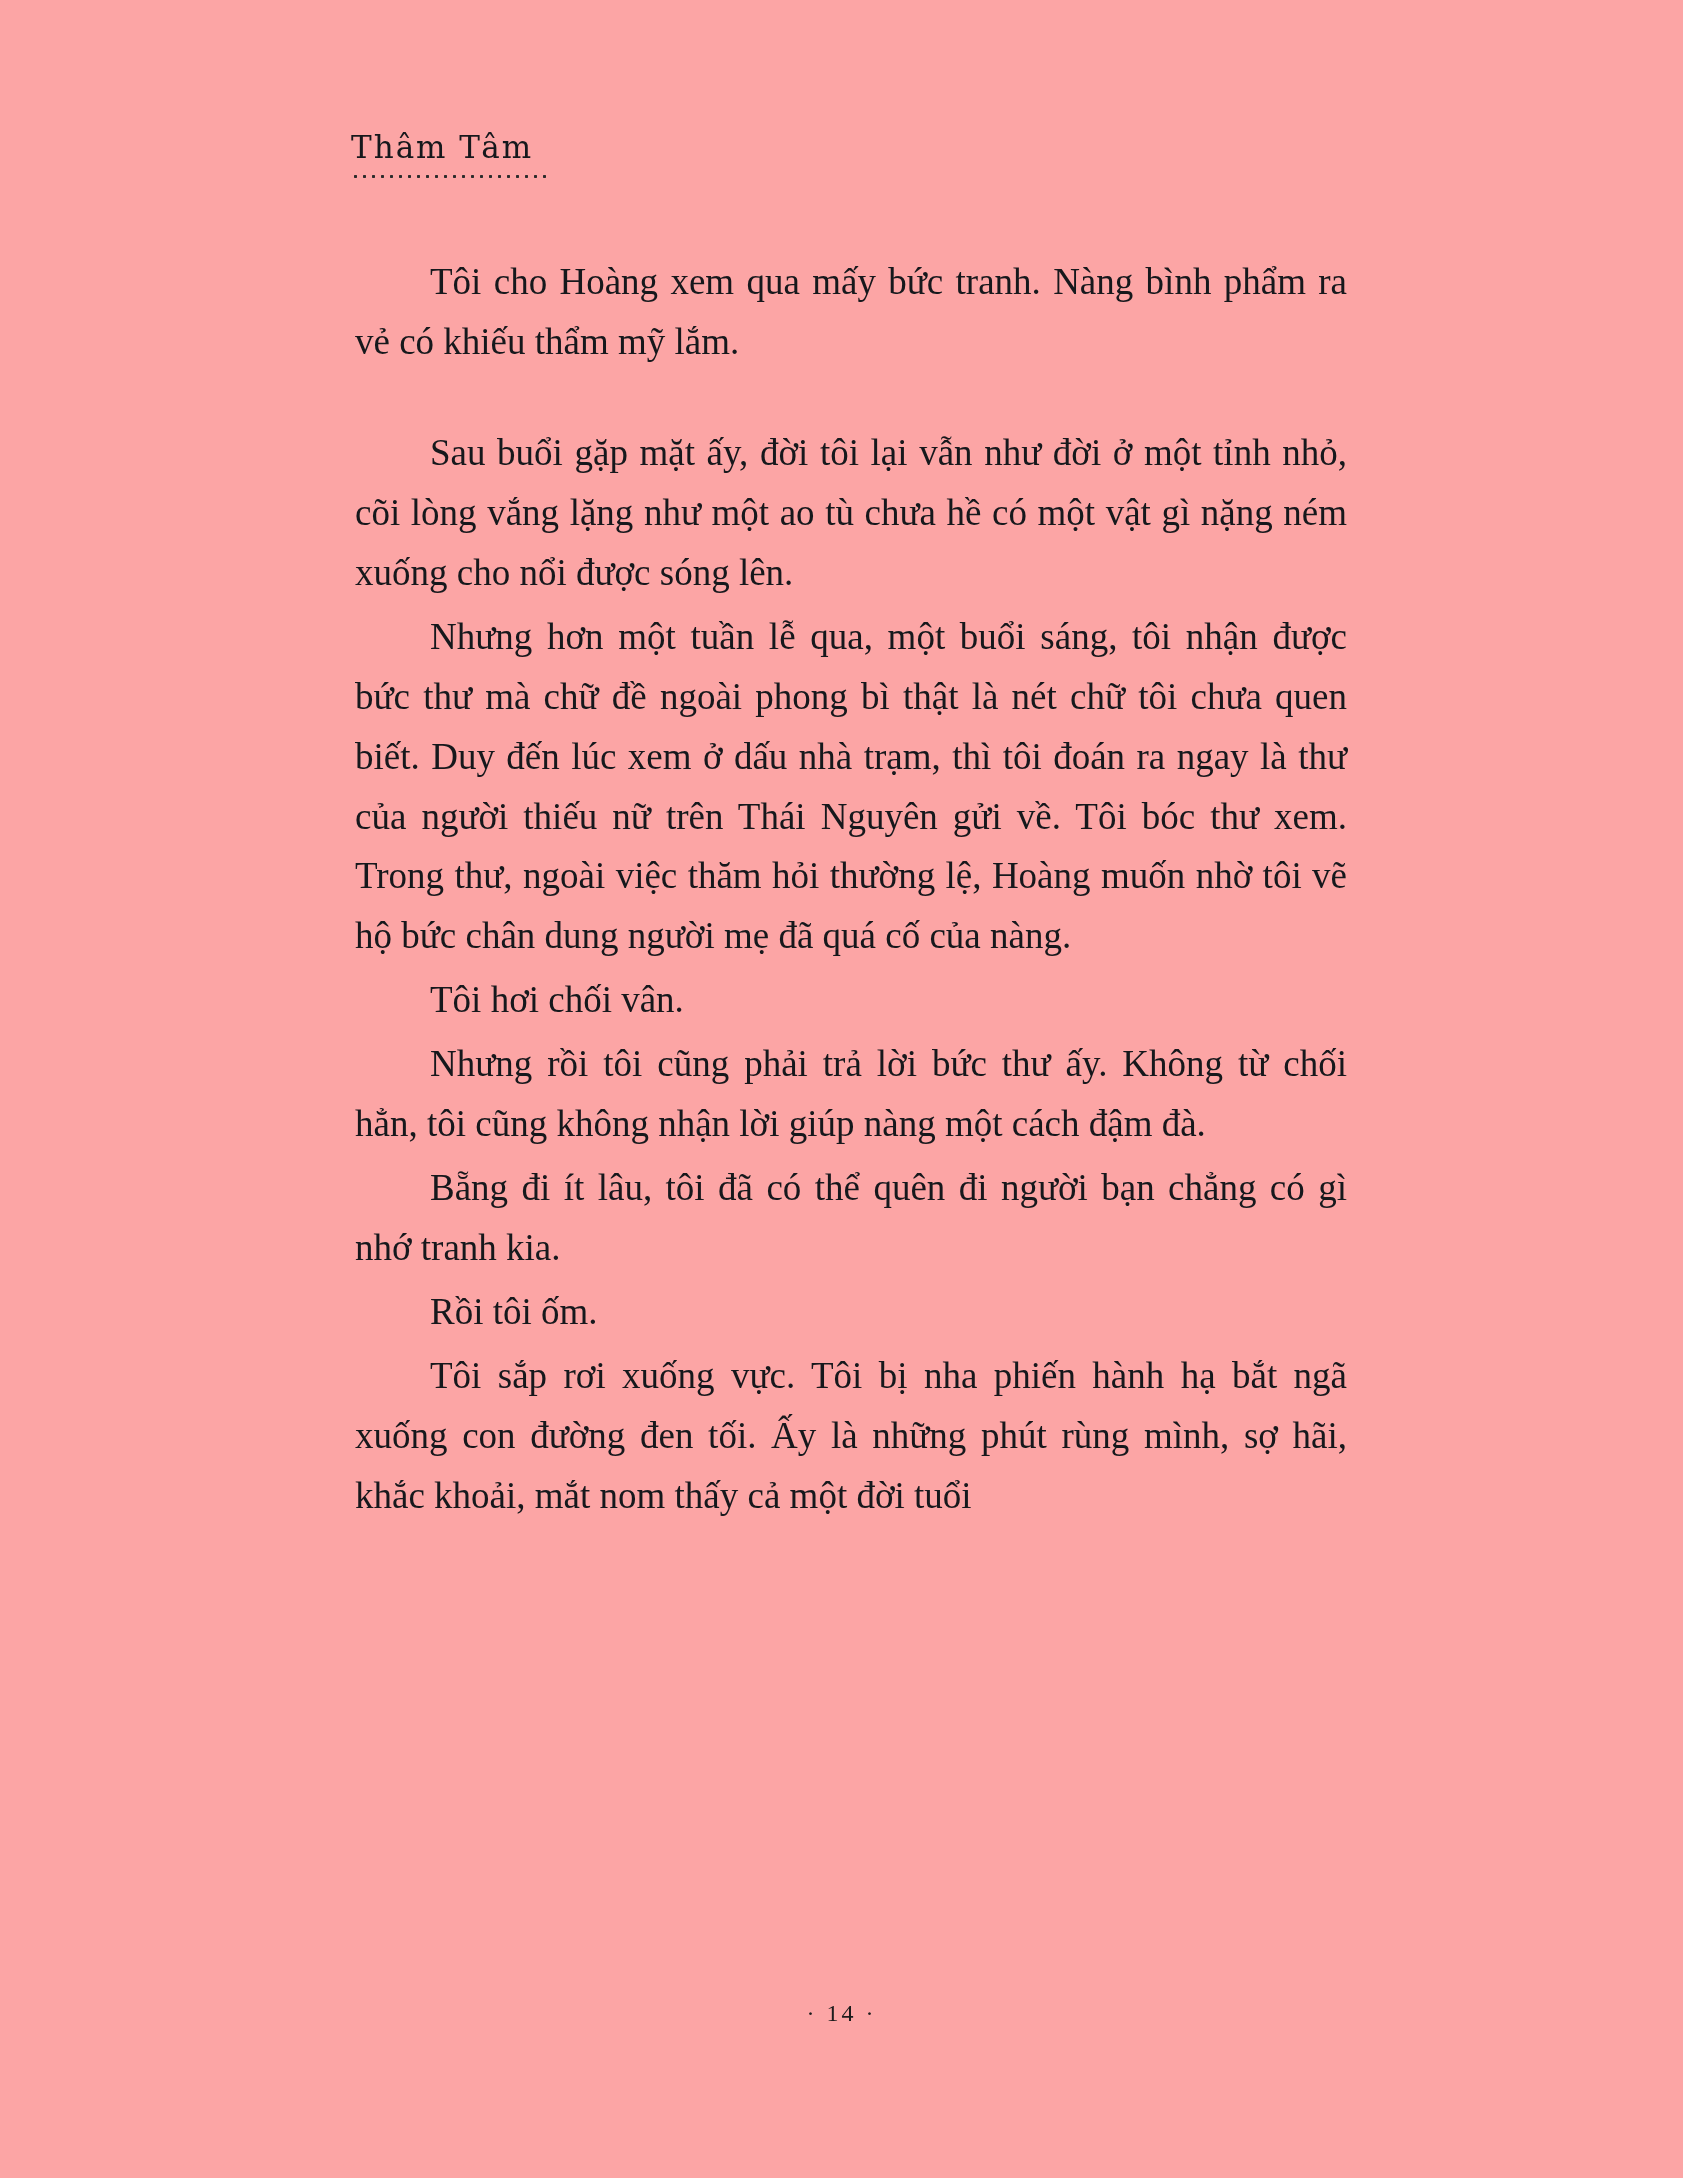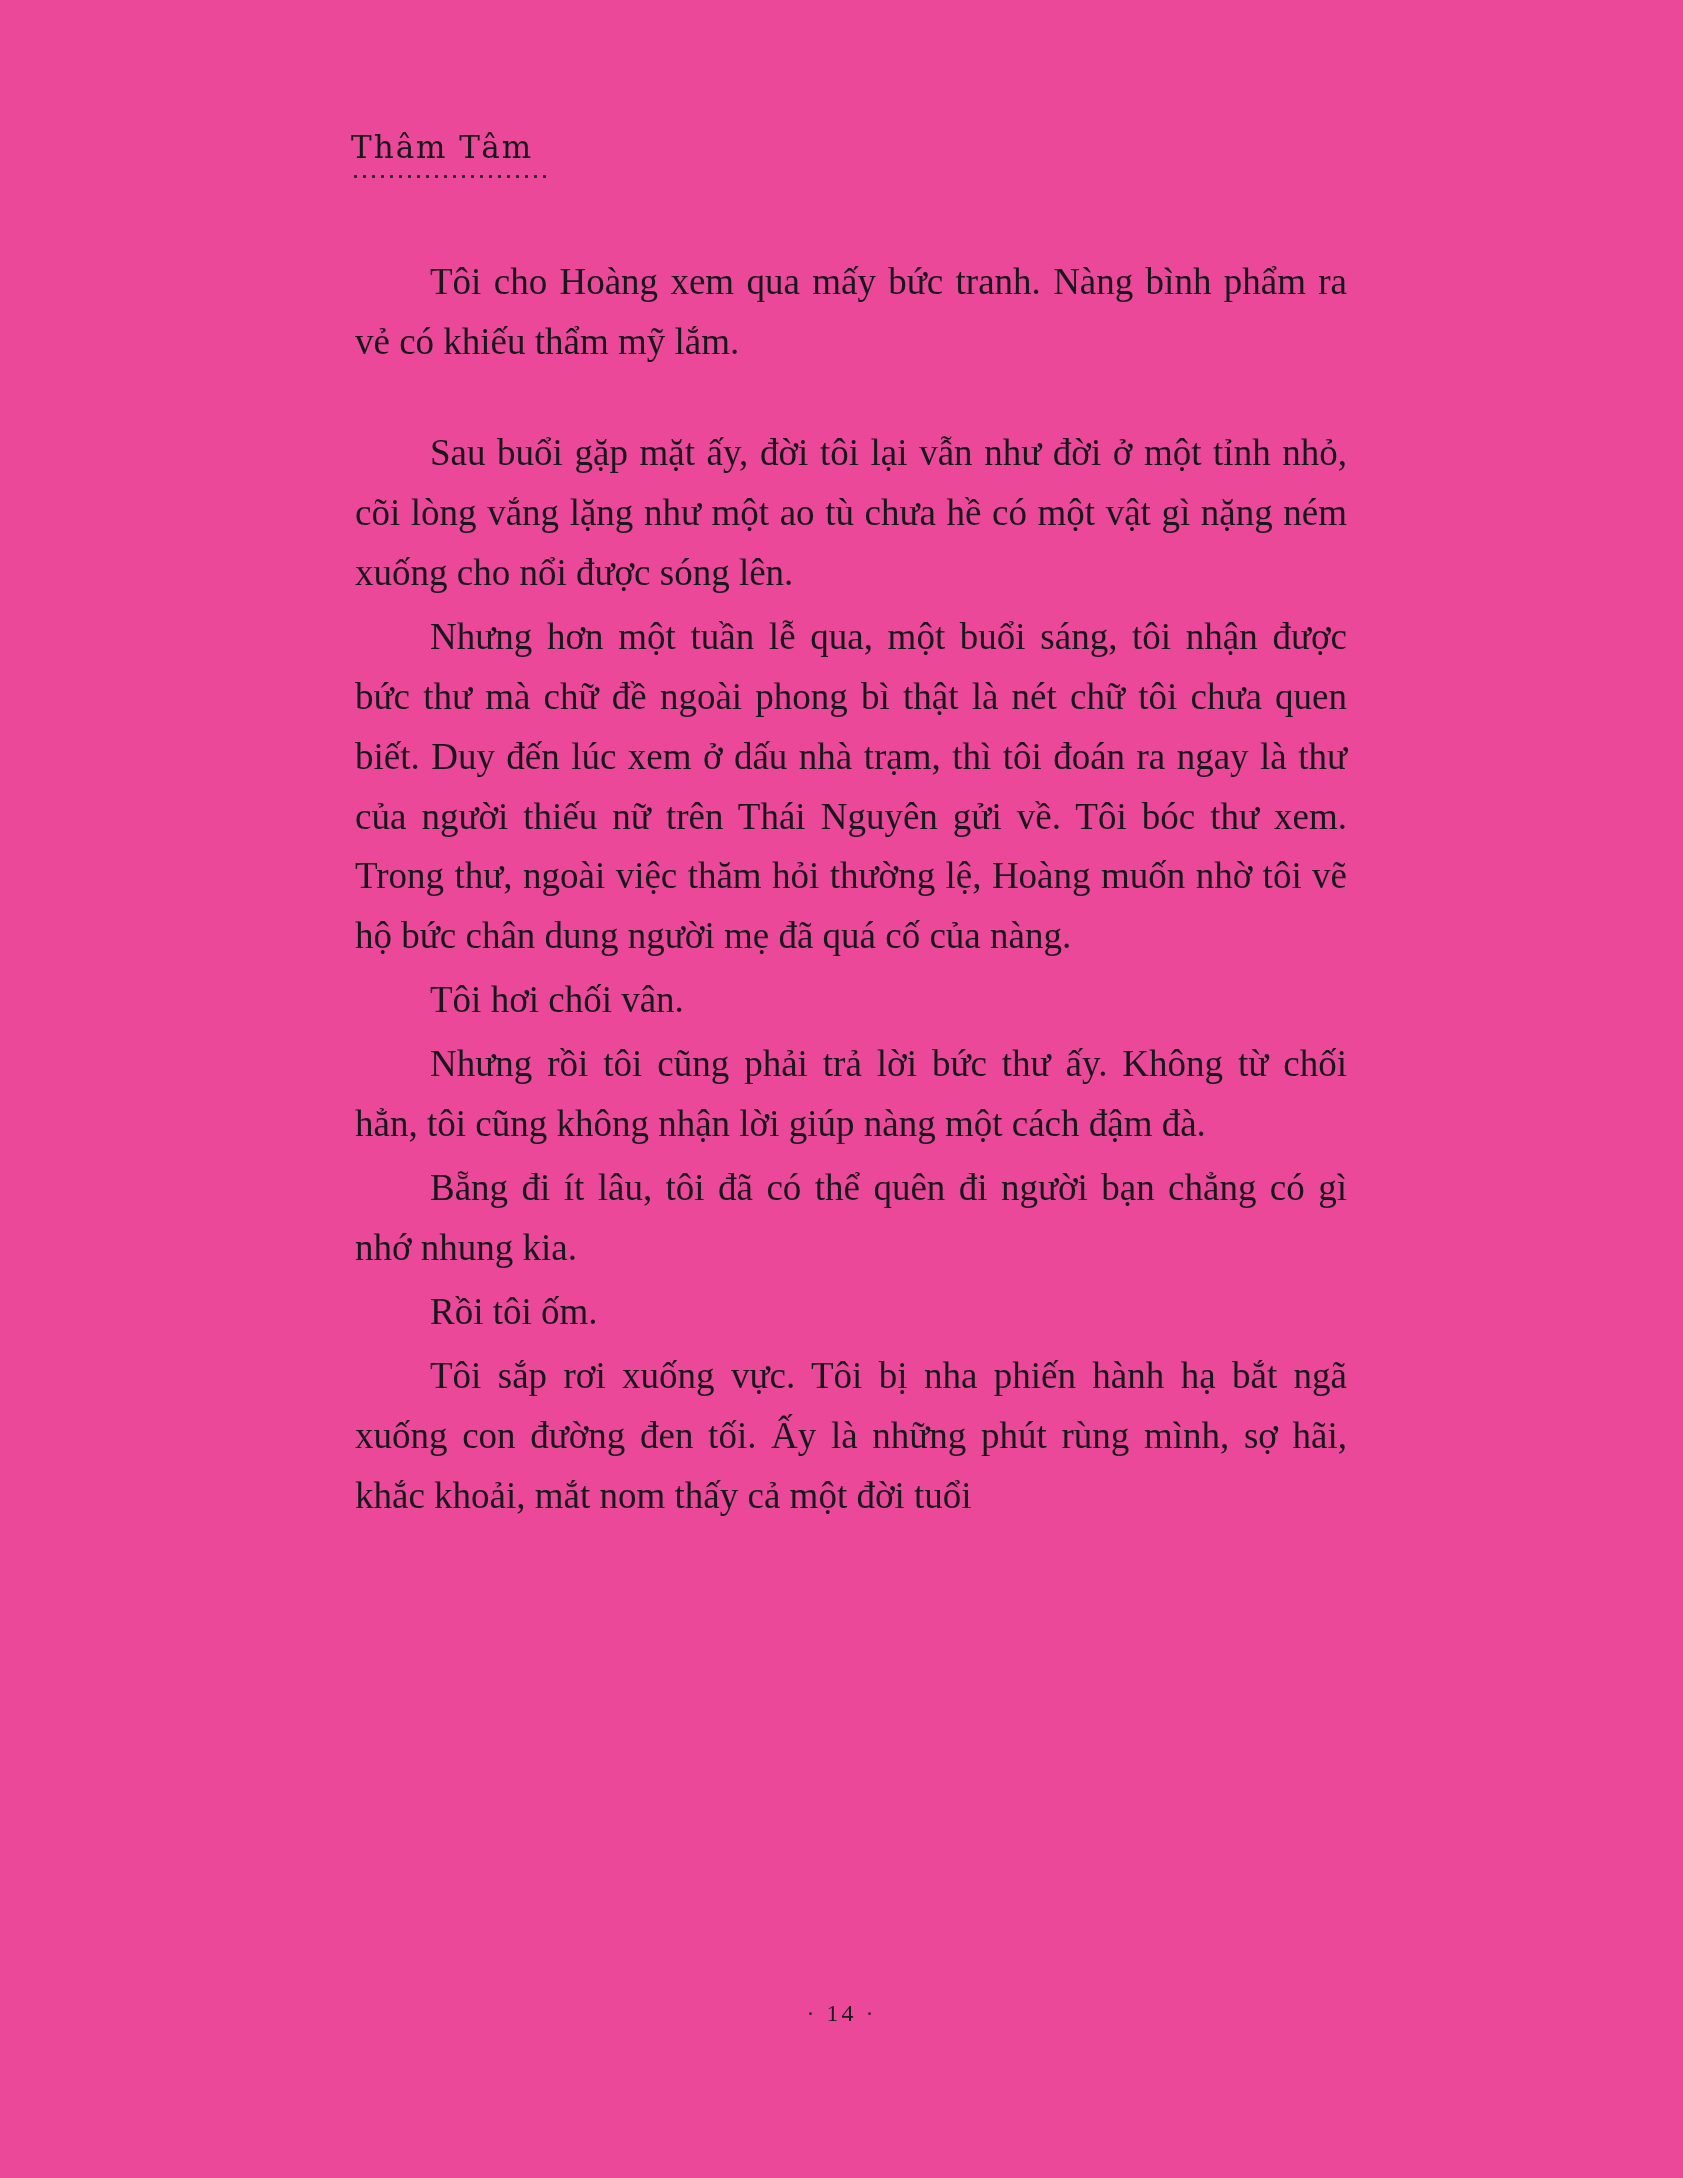--- a/index.html
+++ b/index.html
@@ -13,21 +13,21 @@
     font-family: "Liberation Serif", serif;
     color: #111111;
     position: relative;
     overflow: hidden;
   }
   .page {
     position: absolute;
     top: 0; left: 0;
     width: 1683px;
     height: 2178px;
-    background: #ec4899;
+    background: #fca5a5;
   }
   .content-column {
     position: absolute;
     left: 351px;
     top: 129px;
     width: 990px;
   }
   .running-head {
     font-family: "DejaVu Serif", serif;
     font-size: 31px;
@@ -84,21 +84,21 @@
     <div class="running-head">Thâm Tâm</div>
     <div class="head-rule"></div>
   </div>
 
   <div class="body-text">
     <p class="para gap-after">Tôi cho Hoàng xem qua mấy bức tranh. Nàng bình phẩm ra vẻ có khiếu thẩm mỹ lắm.</p>
     <p class="para">Sau buổi gặp mặt ấy, đời tôi lại vẫn như đời ở một tỉnh nhỏ, cõi lòng vắng lặng như một ao tù chưa hề có một vật gì nặng ném xuống cho nổi được sóng lên.</p>
     <p class="para">Nhưng hơn một tuần lễ qua, một buổi sáng, tôi nhận được bức thư mà chữ đề ngoài phong bì thật là nét chữ tôi chưa quen biết. Duy đến lúc xem ở dấu nhà trạm, thì tôi đoán ra ngay là thư của người thiếu nữ trên Thái Nguyên gửi về. Tôi bóc thư xem. Trong thư, ngoài việc thăm hỏi thường lệ, Hoàng muốn nhờ tôi vẽ hộ bức chân dung người mẹ đã quá cố của nàng.</p>
     <p class="para">Tôi hơi chối vân.</p>
     <p class="para">Nhưng rồi tôi cũng phải trả lời bức thư ấy. Không từ chối hẳn, tôi cũng không nhận lời giúp nàng một cách đậm đà.</p>
-    <p class="para">Bẵng đi ít lâu, tôi đã có thể quên đi người bạn chẳng có gì nhớ nhung kia.</p>
+    <p class="para">Bẵng đi ít lâu, tôi đã có thể quên đi người bạn chẳng có gì nhớ tranh kia.</p>
     <p class="para">Rồi tôi ốm.</p>
     <p class="para">Tôi sắp rơi xuống vực. Tôi bị nha phiến hành hạ bắt ngã xuống con đường đen tối. Ấy là những phút rùng mình, sợ hãi, khắc khoải, mắt nom thấy cả một đời tuổi</p>
   </div>
 
   <div class="folio">· 14 ·</div>
 
 </div>
 
 
 </body></html>

